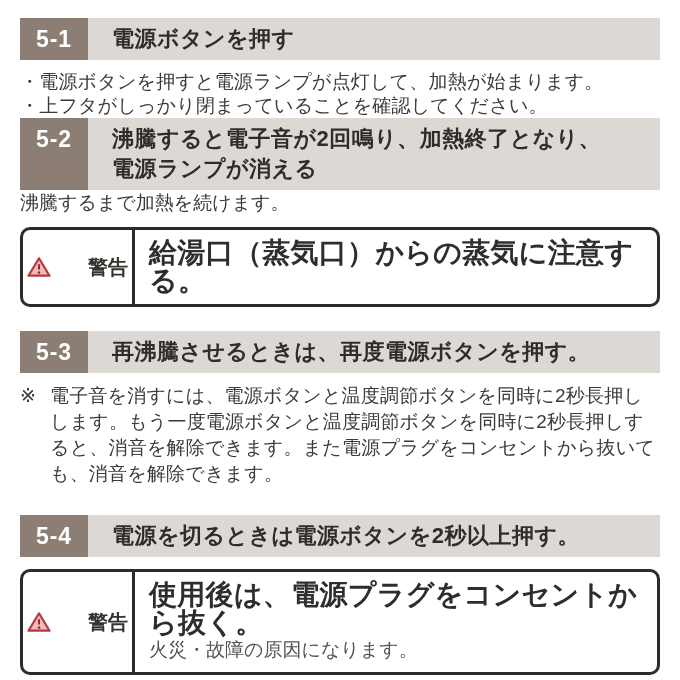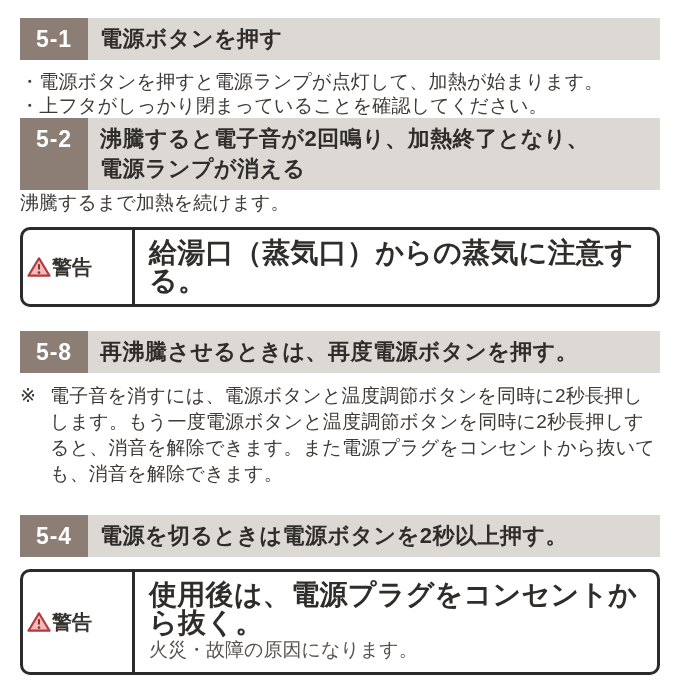--- a/index.html
+++ b/index.html
@@ -19,32 +19,32 @@
     display:flex;align-items:stretch;background:var(--header-bar-bg);
   }
   .badge{
     background:var(--badge-bg);color:var(--badge-text);
     width:68px;flex:0 0 68px;display:flex;justify-content:center;
     font-size:23px;font-weight:bold;letter-spacing:1px;
     padding-top:6px;
   }
   .badge span{line-height:30px;}
   .header-title{
-    padding:6px 10px 6px 12px;font-size:22px;font-weight:bold;
+    padding:6px 10px 6px 24px;font-size:22px;font-weight:bold;
     color:var(--title-text);line-height:30px;letter-spacing:0.5px;
   }
   .bullets{margin-top:10px;list-style:none;}
   .bullets li{font-size:19px;line-height:24px;color:var(--body-text);letter-spacing:0.2px;}
   .body-line{margin-top:1px;font-size:19px;line-height:24px;color:var(--body-text);}
   .warning-box{
     margin-top:12px;border:3px solid var(--warning-border);
     border-radius:10px;display:flex;align-items:stretch;background:#fff;
   }
   .warning-label{
-    flex:0 0 112px;display:flex;align-items:center;justify-content:flex-start;
+    flex:0 0 112px;display:flex;align-items:center;justify-content:space-between;
     gap:1px;border-right:3px solid var(--warning-border);padding:0 4px;
   }
   .warning-label .warn-text{font-size:20px;font-weight:600;color:#36332f;}
   .warn-tri{width:24px;height:22px;flex:0 0 24px;}
   .warning-content{padding:9px 14px;display:flex;flex-direction:column;justify-content:center;}
   .warning-strong{font-size:28px;font-weight:bold;color:var(--title-text);line-height:28px;letter-spacing:0.3px;}
   .warning-sub{font-size:19px;font-weight:normal;color:var(--muted-text);line-height:26px;}
   .note{margin-top:10px;display:flex;}
   .note-marker{flex:0 0 30px;font-size:19px;line-height:26px;color:var(--body-text);}
   .note-text{font-size:19px;line-height:26px;color:var(--body-text);letter-spacing:0.2px;}
@@ -88,21 +88,21 @@
       </svg>
       <span class="warn-text">警告</span>
     </div>
     <div class="warning-content">
       <div class="warning-strong">給湯口（蒸気口）からの蒸気に注意する。</div>
     </div>
   </div>
 
   <div class="section-header mt-24">
     <div class="badge">
-      <span>5-8</span>
+      <span>5-3</span>
     </div>
     <div class="header-title">
       <div>再沸騰させるときは、再度電源ボタンを押す。</div>
     </div>
   </div>
   <div class="note">
     <div class="note-marker">※</div>
     <div class="note-text">電子音を消すには、電源ボタンと温度調節ボタンを同時に2秒長押しします。もう一度電源ボタンと温度調節ボタンを同時に2秒長押しすると、消音を解除できます。また電源プラグをコンセントから抜いても、消音を解除できます。</div>
   </div>
 

